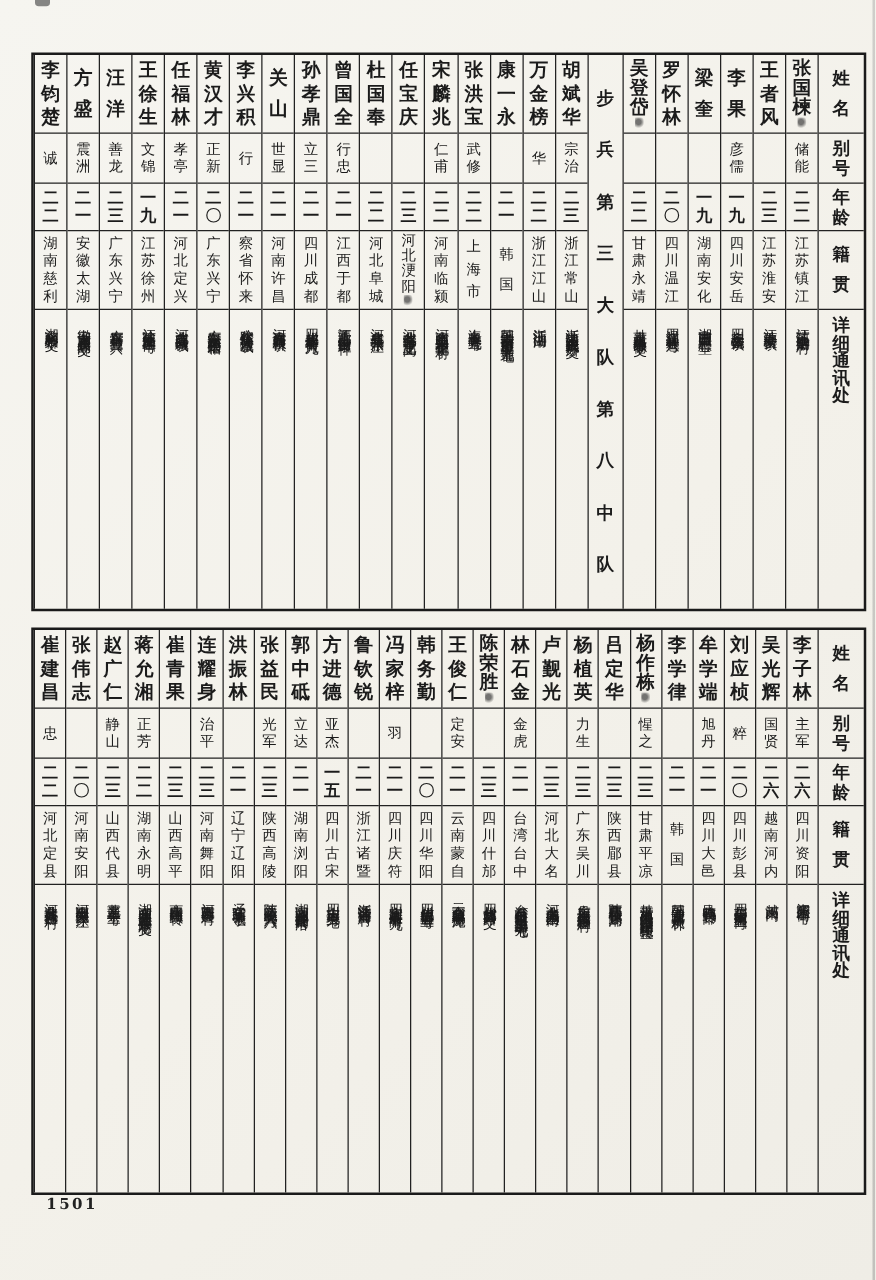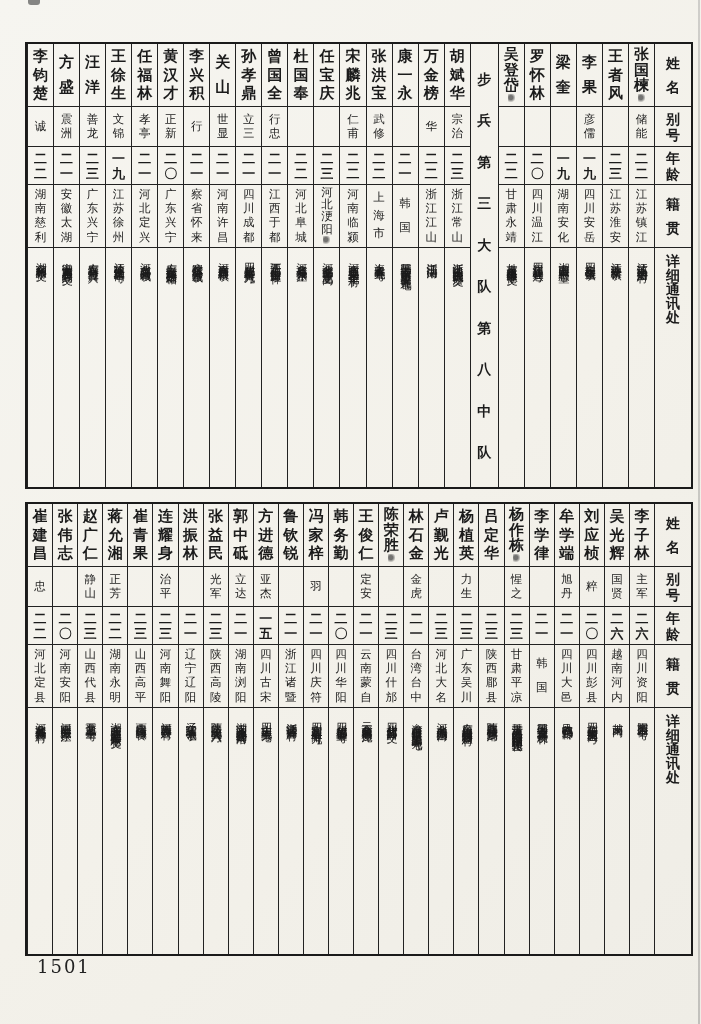--- a/index.html
+++ b/index.html
@@ -25,21 +25,21 @@
   .r-name .ch{font-size:15px;font-weight:700;}
   .r-alias .ch{font-size:11.5px;}
   .r-age .ch{font-size:13px;font-weight:700;}
   .r-origin .ch{font-size:11.5px;}
   .header-col .ch{font-size:14px;font-weight:700;}
   .divider-col .ch{font-size:14px;font-weight:700;}
   .vtext{writing-mode:vertical-rl;text-orientation:upright;font-size:11px;
          line-height:1.05;letter-spacing:1px;max-height:100%;}
   .mark{width:7px;height:9px;opacity:.7;flex:0 0 auto;
         background:radial-gradient(circle at 40% 40%,#3c3c3c 30%,rgba(60,60,60,0) 72%);}
-  .page-number{position:absolute;left:37px;top:956px;font-size:18px;letter-spacing:2px;color:#222;}
+  .page-number{position:absolute;left:37px;top:956px;font-size:12px;letter-spacing:2px;color:#222;font-weight:bold;}
   .edge-right{position:absolute;right:1px;top:0;width:2px;height:100%;
               background:linear-gradient(#8a8a8a,#6f6f6f);opacity:.35;}
   .corner-blot{position:absolute;left:28px;top:0;width:12px;height:5px;background:#3a3a3a;opacity:.6;border-radius:0 0 3px 3px;}
 </style>
 </head>
 <body>
 
 <div class="page">
   <div class="corner-blot"></div>
   <div class="sheet sheet-top">

